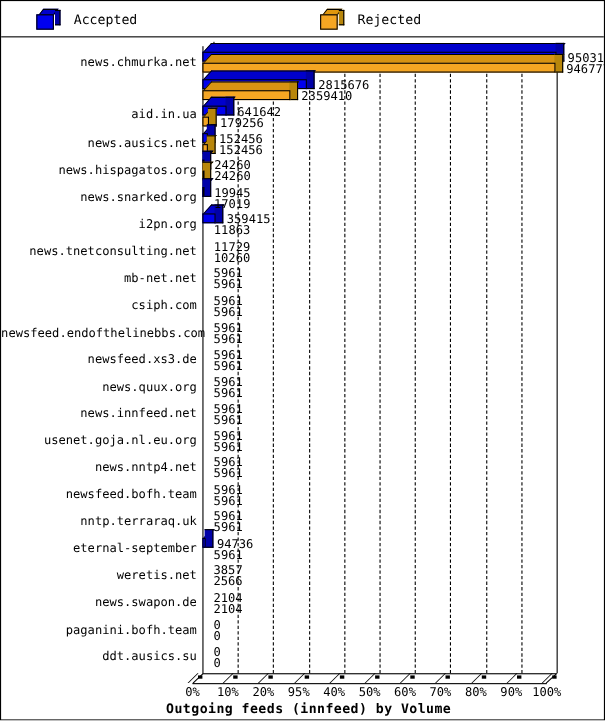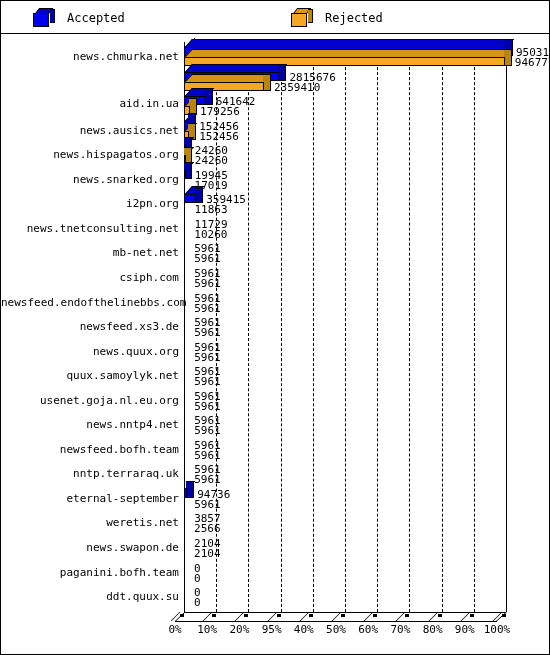--- a/index.html
+++ b/index.html
@@ -332,30 +332,30 @@
         <div class="cat-label" style="top: 89.65px;">news.ausics.net</div>
         <div class="cat-label" style="top: 114.2px;">news.hispagatos.org</div>
         <div class="cat-label" style="top: 138.75px; text-align: right;">news.snarked.org</div>
         <div class="cat-label" style="top: 163.3px;">i2pn.org</div>
         <div class="cat-label" style="top: 187.85px;">news.tnetconsulting.net</div>
         <div class="cat-label" style="top: 212.4px;">mb-net.net</div>
         <div class="cat-label" style="top: 236.95px;">csiph.com</div>
         <div class="cat-label" style="top: 261.5px;">newsfeed.endofthelinebbs.com</div>
         <div class="cat-label" style="top: 286.05px;">newsfeed.xs3.de</div>
         <div class="cat-label" style="top: 310.6px;">news.quux.org</div>
-        <div class="cat-label" style="top: 335.15px;">quux.samoylyk.net</div>
+        <div class="cat-label" style="top: 335.15px;">news.innfeed.net</div>
         <div class="cat-label" style="top: 359.7px;">usenet.goja.nl.eu.org</div>
         <div class="cat-label" style="top: 384.25px;">news.nntp4.net</div>
         <div class="cat-label" style="top: 408.8px;">newsfeed.bofh.team</div>
         <div class="cat-label" style="top: 433.35px;">nntp.terraraq.uk</div>
         <div class="cat-label" style="top: 457.9px;">eternal-september</div>
         <div class="cat-label" style="top: 482.45px;">weretis.net</div>
         <div class="cat-label" style="top: 507px;">news.swapon.de</div>
         <div class="cat-label" style="top: 531.55px;">paganini.bofh.team</div>
-        <div class="cat-label" style="top: 556.1px;">ddt.quux.su</div>
+        <div class="cat-label" style="top: 556.1px;">ddt.ausics.su</div>
       </div>
     <div id="bars">
         <div class="bar-top accepted" style="left: 183px; top: 5px; width: 322px; height: 9px;"></div>
         <div class="bar-side accepted" style="left: 504px; top: 5px; height: 17px;"></div>
         <div class="bar accepted" style="left: 183px; top: 13px; width: 322px;"></div>
         <div class="bar-top rejected" style="left: 183px; top: 15px; width: 320.8px; height: 9px;"></div>
         <div class="bar-side rejected" style="left: 502.8px; top: 15px; height: 17px;"></div>
         <div class="bar rejected" style="left: 183px; top: 23px; width: 320.8px;"></div>
         <div class="bar-top accepted" style="left: 183px; top: 29.55px; width: 95.4047px; height: 9px;"></div>
         <div class="bar-side accepted" style="left: 277.405px; top: 29.55px; height: 17px;"></div>
@@ -433,14 +433,15 @@
         <div class="val-label" style="left: 193.131px; top: 478.45px;">3857</div>
         <div class="val-label" style="left: 193.087px; top: 488.45px;">2566</div>
         <div class="val-label" style="left: 193.071px; top: 503px;">2104</div>
         <div class="val-label" style="left: 193.071px; top: 513px;">2104</div>
         <div class="val-label" style="left: 193px; top: 527.55px;">0</div>
         <div class="val-label" style="left: 193px; top: 537.55px;">0</div>
         <div class="val-label" style="left: 193px; top: 552.1px;">0</div>
         <div class="val-label" style="left: 193px; top: 562.1px;">0</div>
       </div>
 
+    <div id="x-title">Outgoing feeds (innfeed) by Volume</div>
   </div>
 </div>
 
 </body></html>

